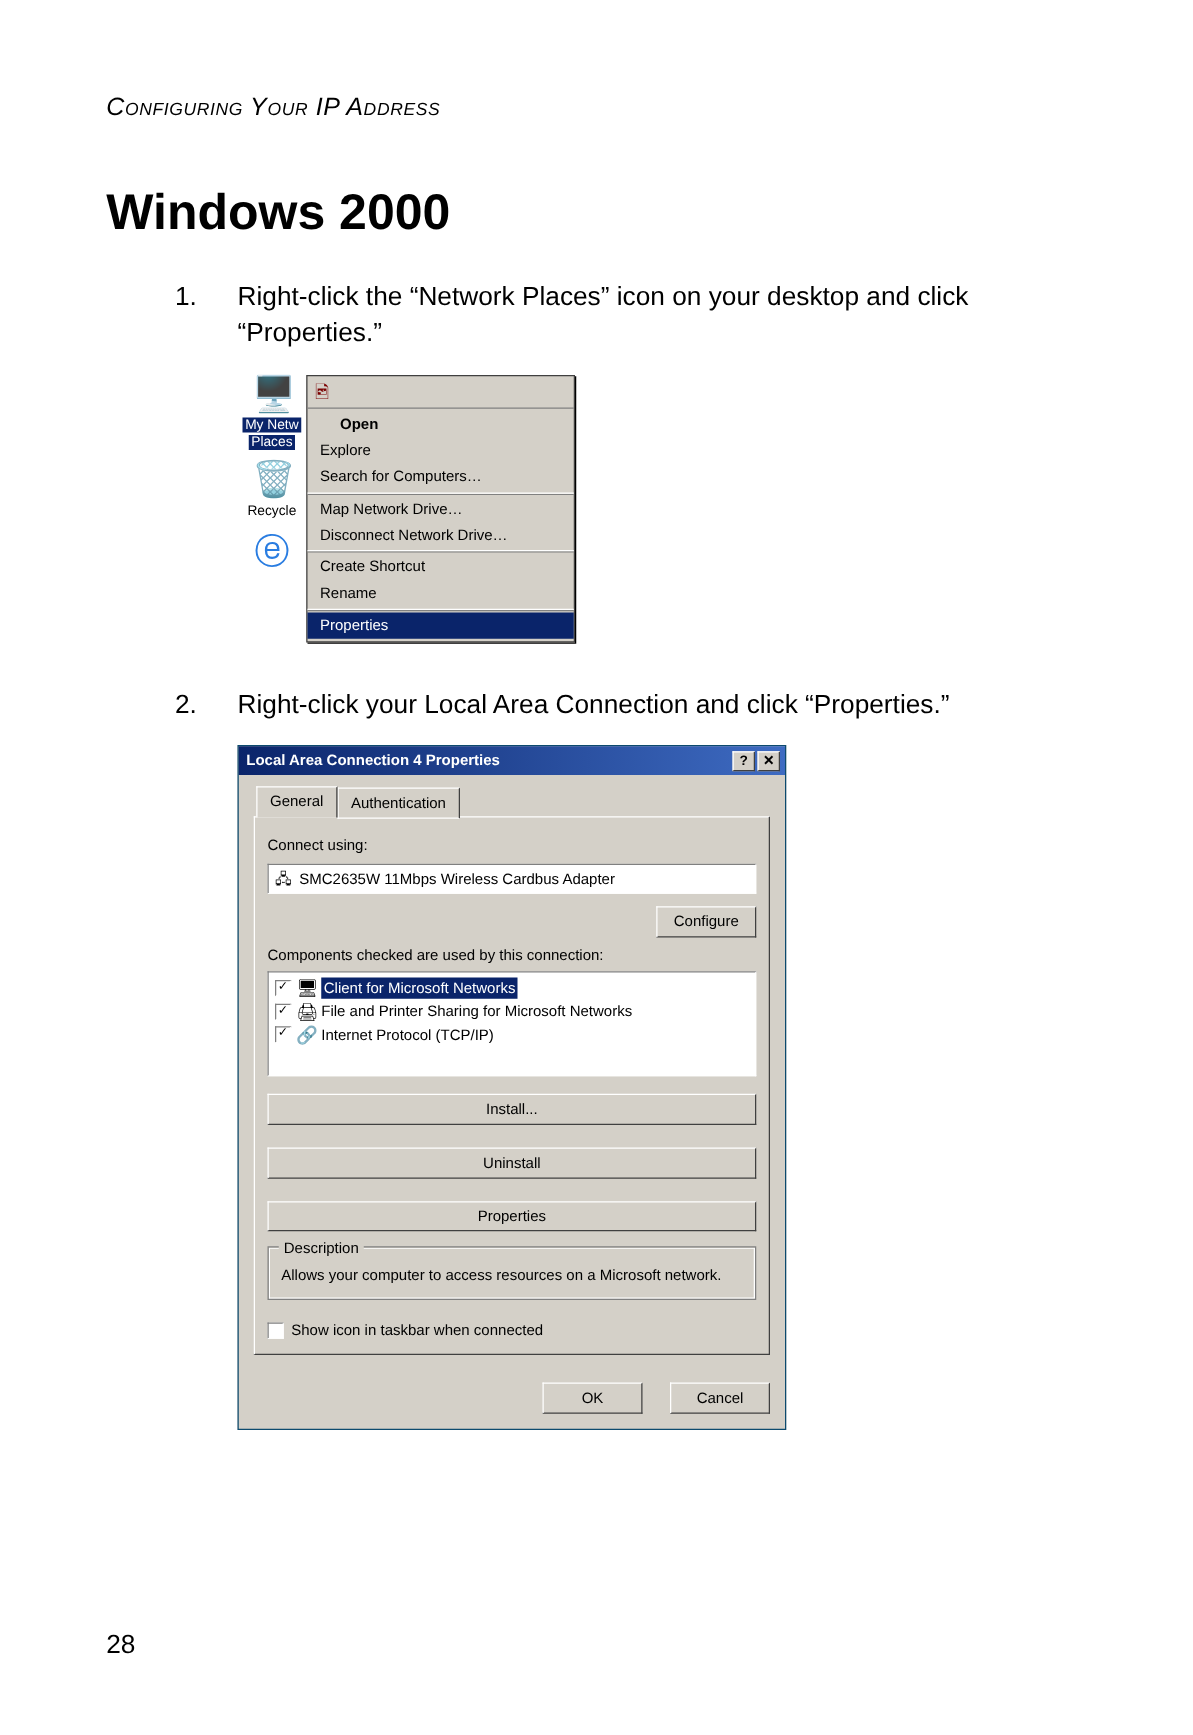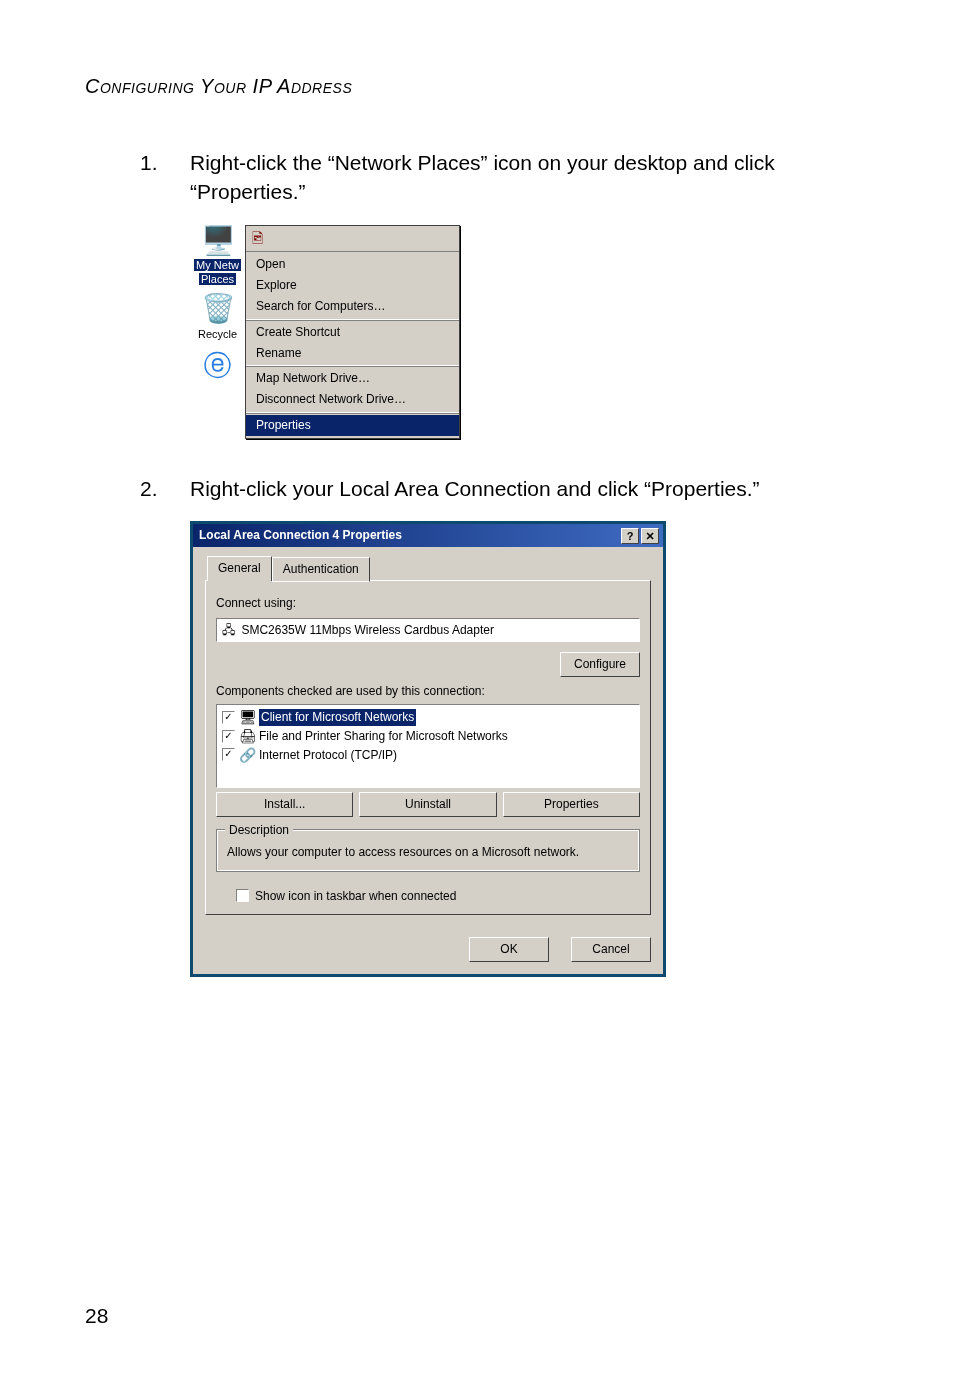--- a/index.html
+++ b/index.html
@@ -108,31 +108,31 @@
   }
   .ctx-menu .grp + .grp {
     border-top: 1px solid #fff;
     box-shadow: inset 0 1px 0 #808080;
   }
   .ctx-item {
     padding: 2px 10px;
     font-size: 12px;
     cursor: default;
   }
-  .ctx-item.bold { font-weight: normal; }
+  .ctx-item.bold { font-weight: bold; margin-left: 16px; }
   .ctx-item.sel {
     background: #0a246a;
     color: #fff;
   }
 
   
   .dlg {
-    width: 476px;
-    background: #d4d0c8;
-    border: 3px solid #0c4a6e;
+    width: 439px;
+    background: #d4d0c8;
+    border: 1px solid #0c4a6e;
     font-family: Tahoma, Arial, sans-serif;
     font-size: 12px;
     color: #000;
   }
   .dlg-title {
     background: linear-gradient(to right, #0a246a, #3e6bc2);
     color: #fff;
     padding: 3px 4px 3px 6px;
     font-weight: bold;
     font-size: 12px;
@@ -228,42 +228,42 @@
     width: 16px; height: 16px;
     font-size: 14px;
     line-height: 16px;
     text-align: center;
   }
   .comp-item.sel .txt {
     background: #0a246a;
     color: #fff;
     padding: 0 2px;
   }
-  .btn3 { display: flex; gap: 6px; margin-top: 4px; }
+  .btn3 { display: flex; gap: 18px; margin-top: 14px; flex-direction: column; }
   .btn3 .win-btn { flex: 1; min-width: 0; }
   .groupbox {
     border: 1px solid #808080;
     box-shadow: inset -1px -1px 0 #fff, inset 1px 1px 0 #fff;
     padding: 14px 22px 10px 10px;
     margin-top: 12px;
     position: relative;
   }
   .groupbox .gtitle {
     position: absolute;
     top: -8px; left: 8px;
     background: #d4d0c8;
     padding: 0 4px;
     font-size: 12px;
   }
   .show-icon {
     display: flex;
     align-items: center;
     gap: 6px;
     margin-top: 16px;
-    margin-left: 20px;
+    margin-left: 0;
   }
   .show-icon .cb {
     width: 13px; height: 13px;
     border: 1px solid #808080;
     border-right-color: #fff;
     border-bottom-color: #fff;
     background: #fff;
   }
   .dlg-bottom {
     display: flex;
@@ -271,20 +271,21 @@
     gap: 22px;
     padding: 10px 12px 12px 12px;
   }
   .small-icon { font-size: 12px; }
 </style>
 </head>
 <body>
 
 <div class="page">
   <div class="header">Configuring Your IP Address</div>
+  <h1>Windows 2000</h1>
 
   <ol class="steps">
     <li>
       <span>Right-click the “Network Places” icon on your desktop and click “Properties.”</span>
 
       
       <div class="ctx-shot" style="margin-top:18px;">
         <div class="ctx-left">
           <span class="desk-icon">🖥️</span>
           <span class="label-net">My Netw</span>
@@ -294,26 +295,26 @@
           <span class="desk-icon" style="margin-top:6px;color:#2a7de1;">ⓔ</span>
         </div>
         <div class="ctx-menu">
           <div class="top-icon">🖻</div>
           <div class="grp">
             <div class="ctx-item bold">Open</div>
             <div class="ctx-item">Explore</div>
             <div class="ctx-item">Search for Computers…</div>
           </div>
           <div class="grp">
+            <div class="ctx-item">Map Network Drive…</div>
+            <div class="ctx-item">Disconnect Network Drive…</div>
+          </div>
+          <div class="grp">
             <div class="ctx-item">Create Shortcut</div>
             <div class="ctx-item">Rename</div>
-          </div>
-          <div class="grp">
-            <div class="ctx-item">Map Network Drive…</div>
-            <div class="ctx-item">Disconnect Network Drive…</div>
           </div>
           <div class="grp">
             <div class="ctx-item sel">Properties</div>
           </div>
         </div>
       </div>
     </li>
 
     <li style="margin-top:35px;">
       <span>Right-click your Local Area Connection and click “Properties.”</span>

